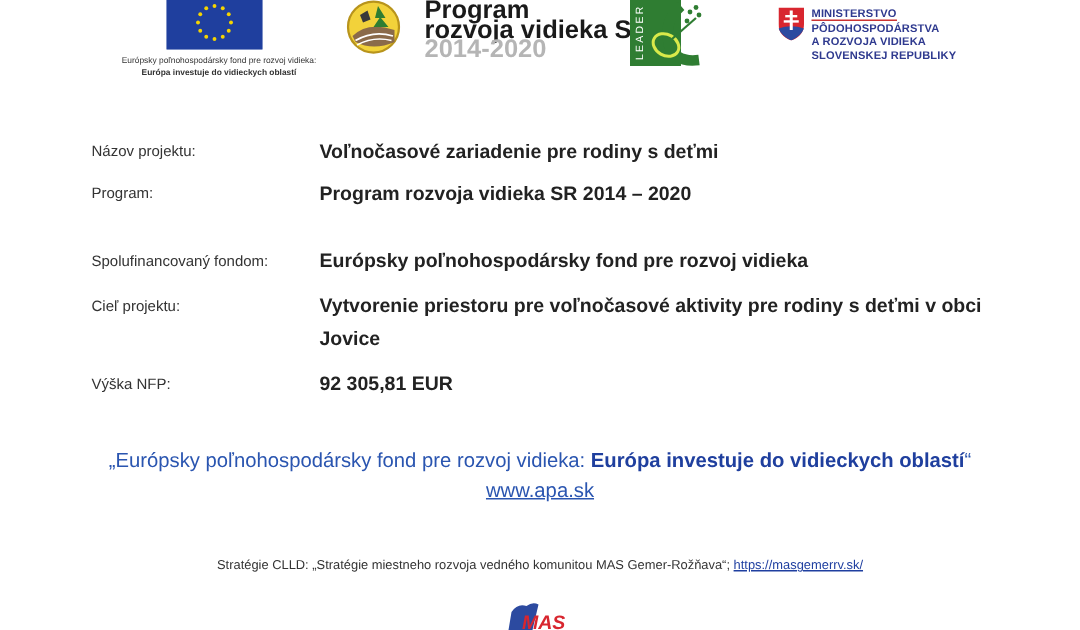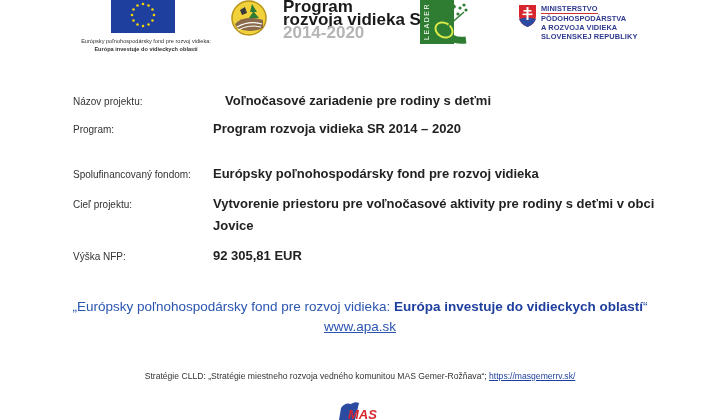--- a/index.html
+++ b/index.html
@@ -24,21 +24,21 @@
     .leader-logo { position: absolute; left: 420px; top: 0; width: 62px; height: 44px; }
 
     
     .ministry-crest { position: absolute; left: 519px; top: 5px; width: 17px; height: 22px; }
     .ministry-text { position: absolute; left: 541px; top: 4px; font-size: 7.4px; line-height: 9px; color: #2f3a8f; font-weight: bold; letter-spacing: 0.1px; }
     .ministry-text .m1 { color: #2f3a8f; border-bottom: 1px solid #c33; display: inline-block; padding-bottom: 0; }
 
     
     .info { position: absolute; left: 61px; top: 0; width: 620px; }
     .row { position: absolute; left: 0; width: 620px; }
-    .row .label { position: absolute; left: 12px; font-family: "Liberation Sans", sans-serif; font-size: 10px; color: #333; }
+    .row .label { position: absolute; left: 0; font-family: "Liberation Sans", sans-serif; font-size: 10px; color: #333; }
     .row .value { position: absolute; left: 152px; width: 470px; font-family: "Liberation Sans", sans-serif; font-size: 13px; font-weight: bold; color: #222; line-height: 22px; }
 
     .quote { position: absolute; left: 0; top: 299px; width: 720px; text-align: center; font-size: 13.5px; color: #2a55b0; }
     .quote b { color: #1f3f9e; }
     .apa-link { position: absolute; left: 0; top: 319px; width: 720px; text-align: center; font-size: 13.5px; }
     .apa-link a { color: #2a55b0; text-decoration: underline; }
 
     .footer { position: absolute; left: 0; top: 370px; width: 720px; text-align: center; font-size: 8.6px; line-height: 13px; color: #333; }
     .footer a { color: #1f3fa0; text-decoration: underline; }
 
@@ -117,21 +117,21 @@
     <div><span class="m1">MINISTERSTVO</span></div>
     <div>PÔDOHOSPODÁRSTVA</div>
     <div>A ROZVOJA VIDIEKA</div>
     <div>SLOVENSKEJ REPUBLIKY</div>
   </div>
 </div>
 
 <div class="info">
   <div class="row" style="top:90px;">
     <span class="label" style="top:6px;">Názov projektu:</span>
-    <span class="value" style="top:0;margin-left:12px;">Voľnočasové zariadenie pre rodiny s deťmi</span>
+    <span class="value" style="top:0;">Voľnočasové zariadenie pre rodiny s deťmi</span>
   </div>
   <div class="row" style="top:118px;">
     <span class="label" style="top:6px;">Program:</span>
     <span class="value" style="top:0;">Program rozvoja vidieka SR 2014 – 2020</span>
   </div>
   <div class="row" style="top:163px;">
     <span class="label" style="top:6px;">Spolufinancovaný fondom:</span>
     <span class="value" style="top:0;">Európsky poľnohospodársky fond pre rozvoj vidieka</span>
   </div>
   <div class="row" style="top:193px;">

